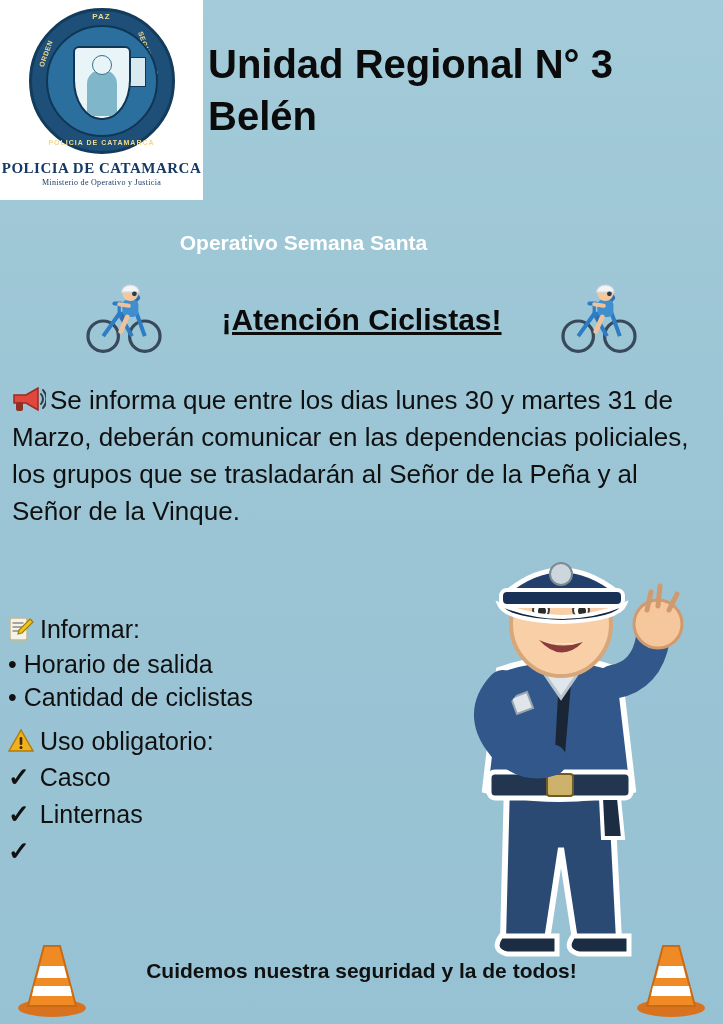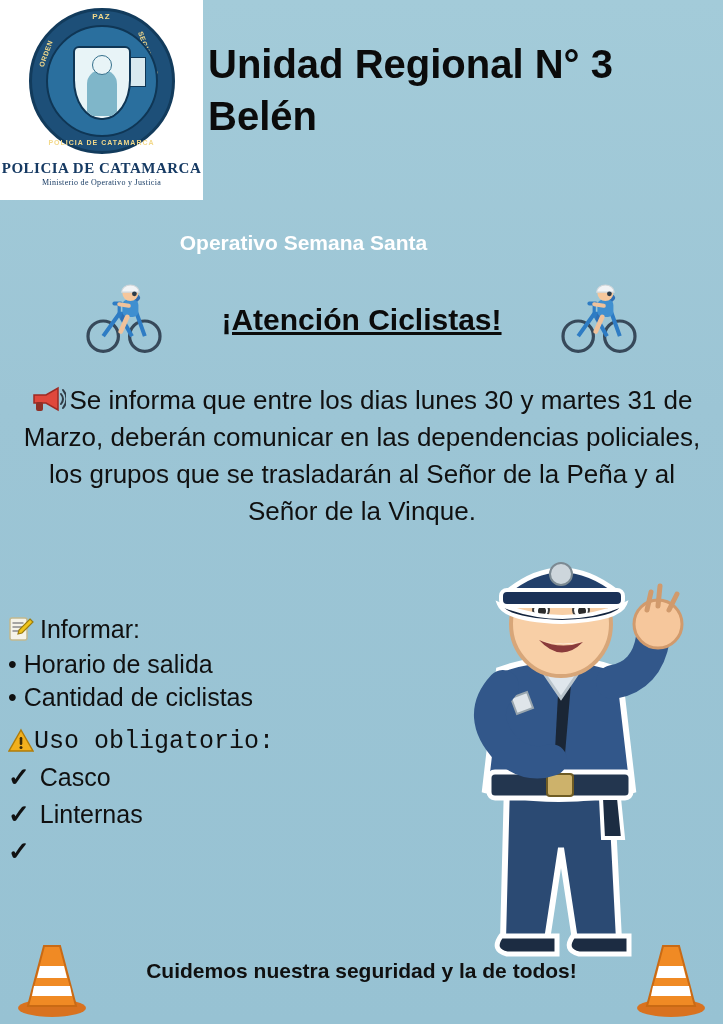--- a/index.html
+++ b/index.html
@@ -206,21 +206,20 @@
   }
   .cyclist.left { left: 84px; }
   .cyclist.right { right: 84px; }
 
   
   .body-text {
     position: absolute;
     left: 12px;
     top: 382px;
     width: 700px;
-    text-align: center;
     color: #101010;
     font-size: 26px;
     line-height: 1.42;
   }
   .megaphone {
     display: inline-block;
     vertical-align: -4px;
     margin-right: 4px;
   }
 
@@ -240,24 +239,23 @@
     gap: 6px;
     margin-bottom: 10px;
   }
   .info-item {
     margin: 0 0 8px 0;
     font-size: 25px;
   }
   .req-head {
     display: flex;
     align-items: center;
-    gap: 0;
+    gap: 6px;
     margin-top: 18px;
     margin-bottom: 10px;
-    font-family: Liberation Mono, monospace;
   }
   .check-item {
     display: flex;
     align-items: center;
     gap: 10px;
     margin-bottom: 11px;
     font-size: 25px;
   }
   .check-glyph {
     font-size: 26px;

